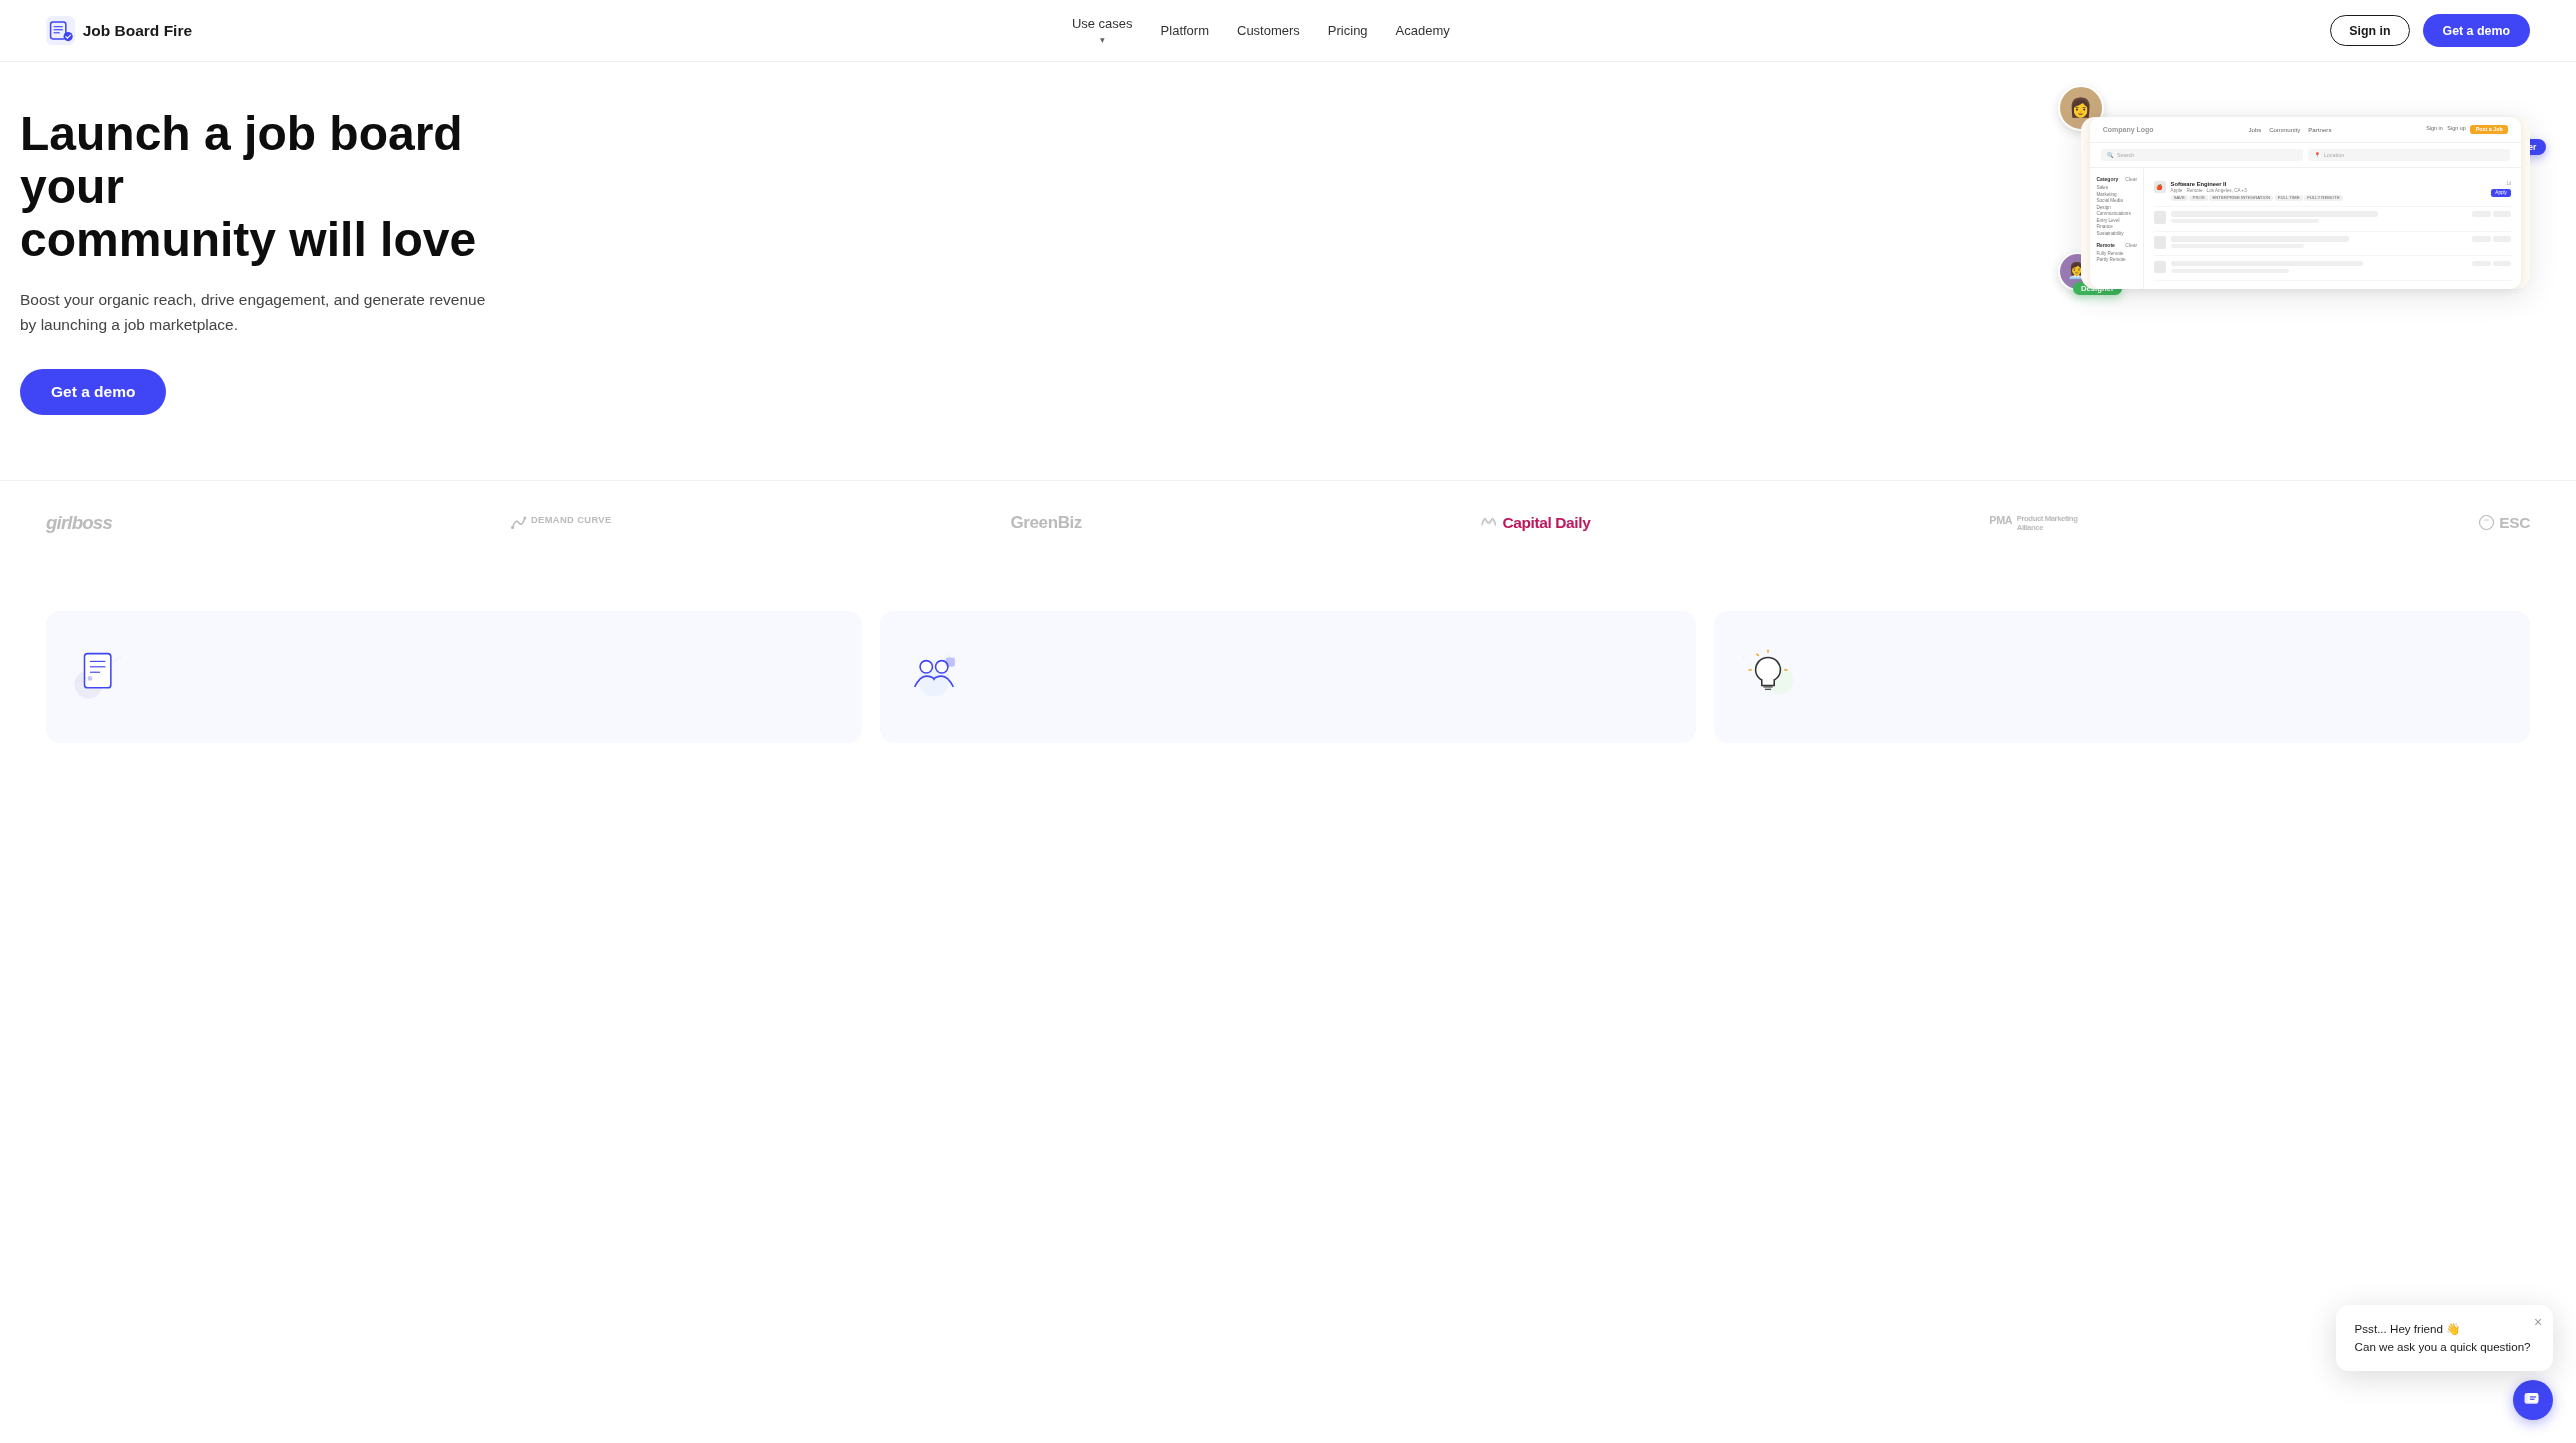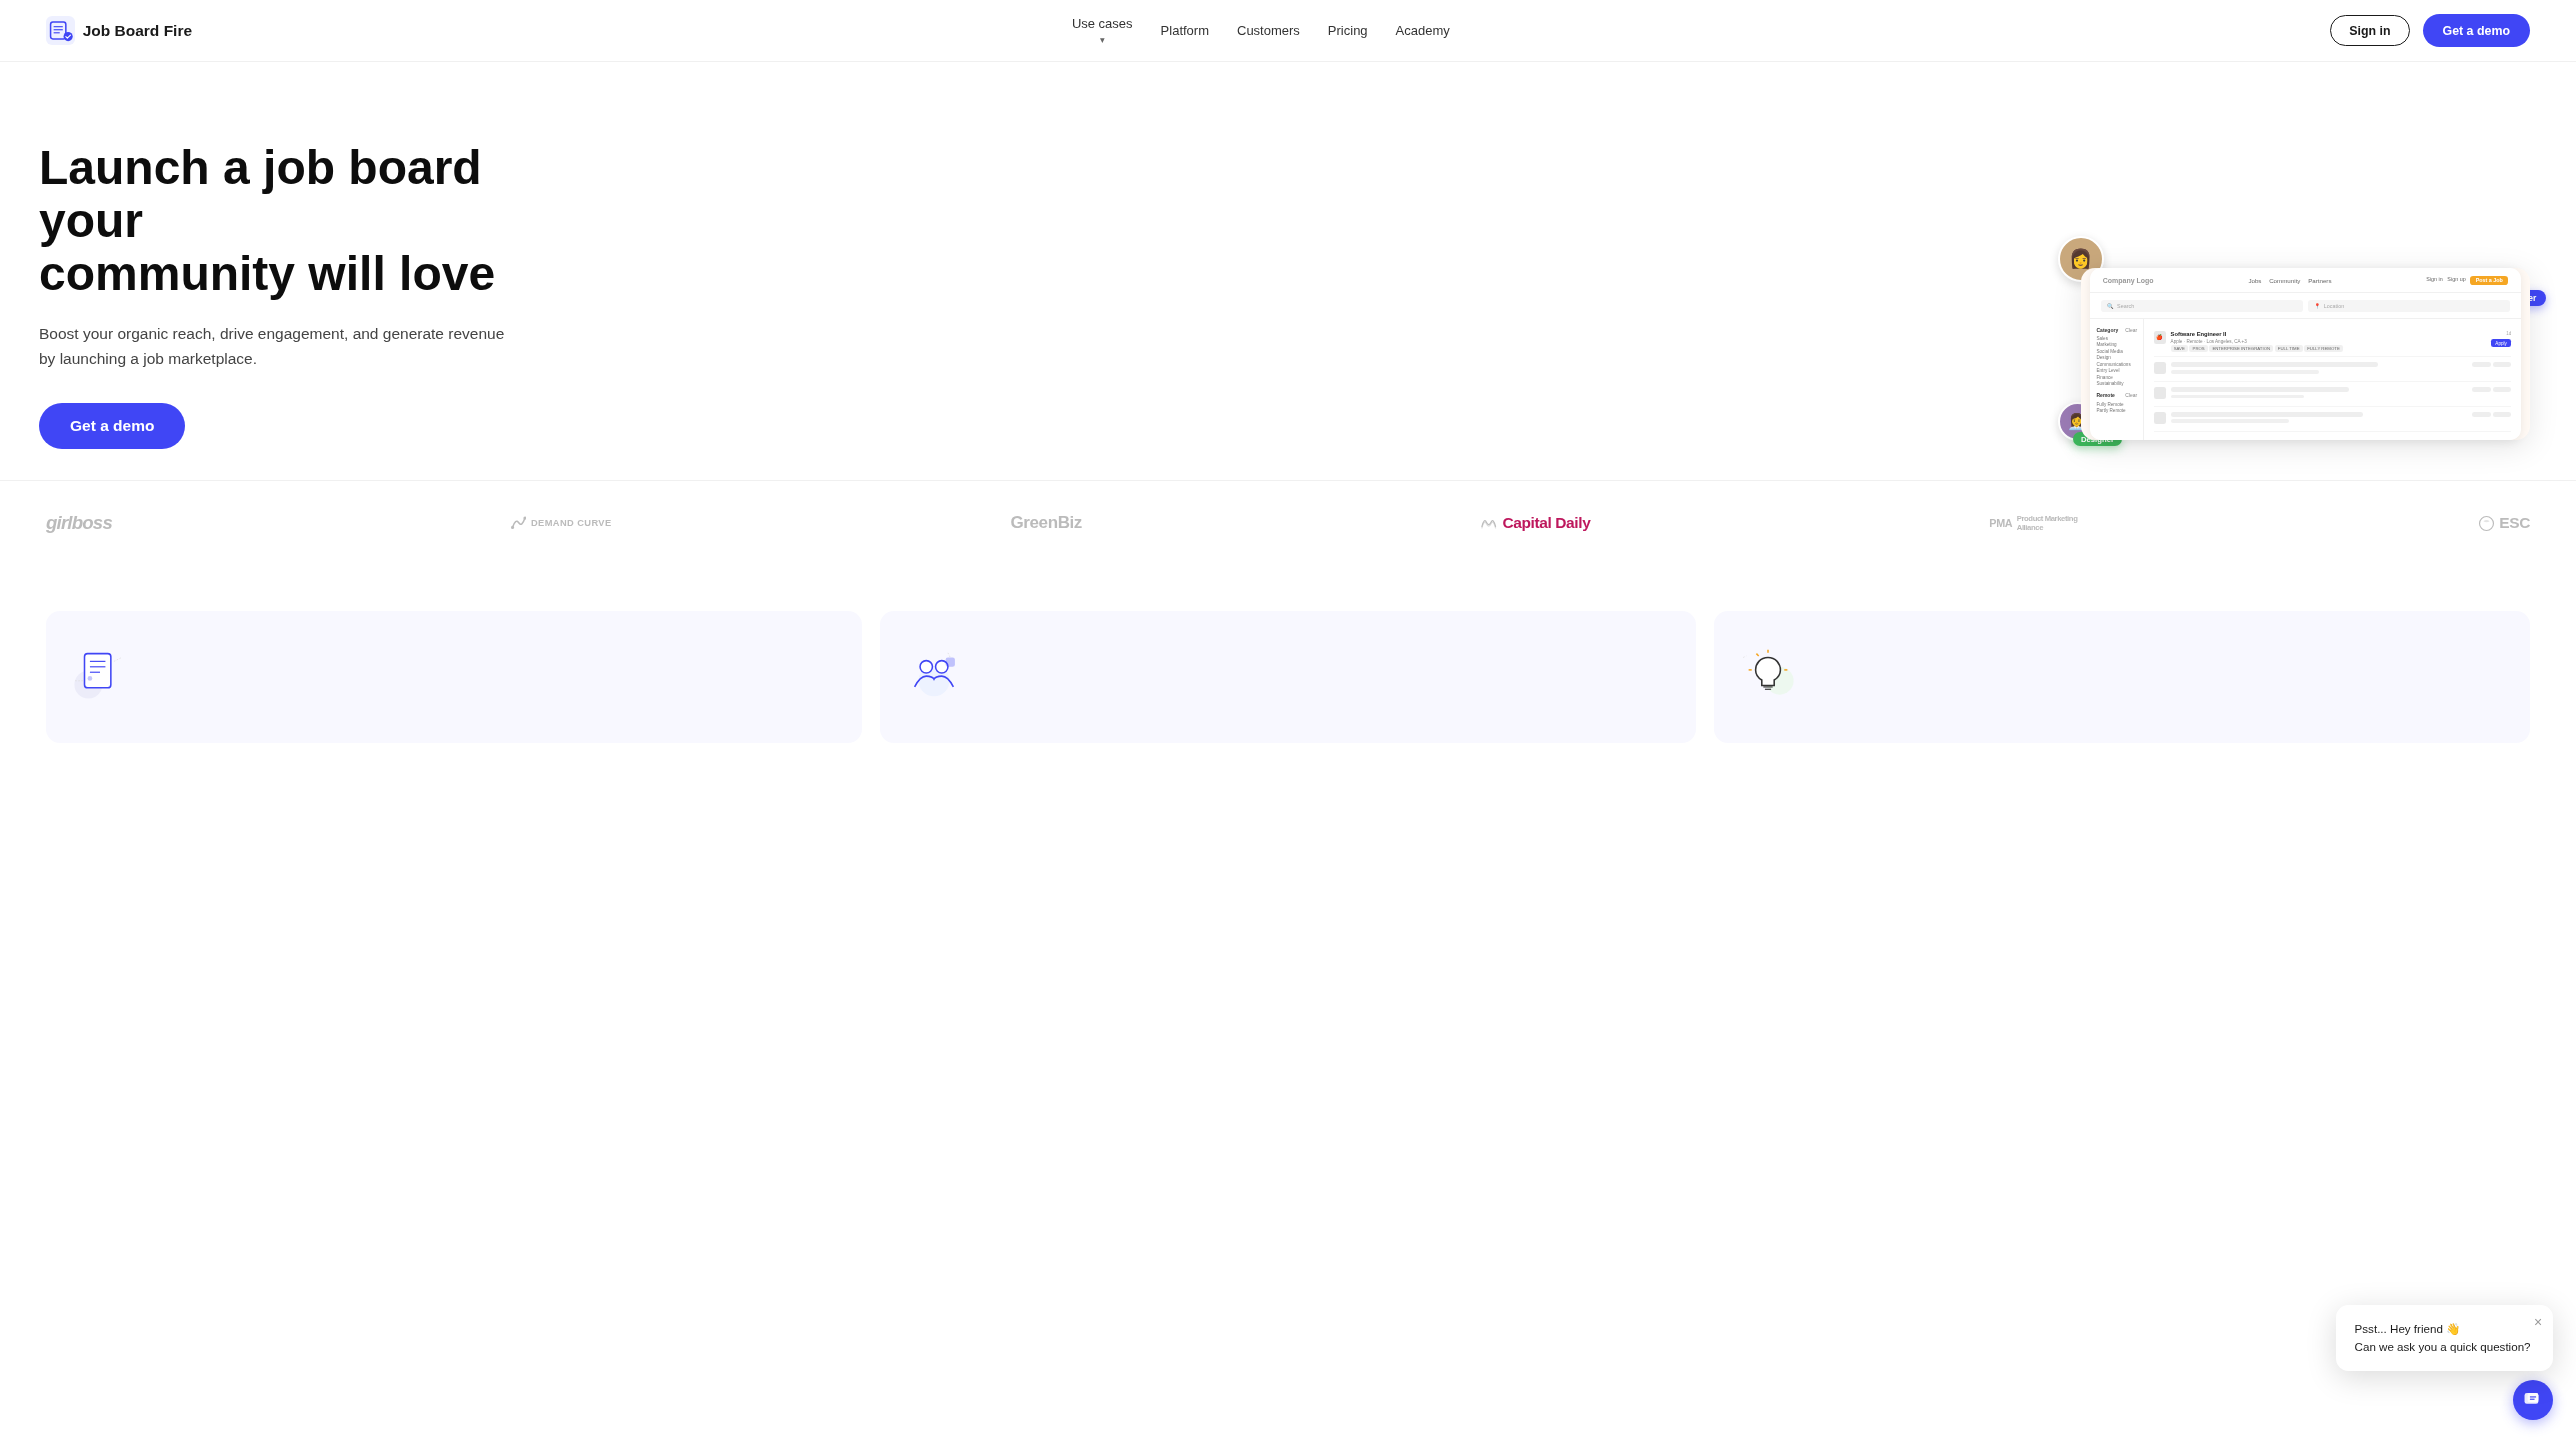--- a/index.html
+++ b/index.html
@@ -23,22 +23,22 @@
       padding: 7.7px 18.6px; border-radius: 39px; border: 1.5px solid #1a1a1a;
       background: #fff; font-size: 12.4px; font-weight: 600; cursor: pointer; color: #1a1a1a;
     }
     .btn-demo-nav {
       padding: 9.3px 20px; border-radius: 39px; border: none;
       background: #4046f5; color: #fff; font-size: 12.4px; font-weight: 600; cursor: pointer;
     }
 
     
     .hero {
-      display: flex; align-items: flex-end; justify-content: space-between;
-      padding: 46px 46px 31px 39px; min-height: 418px;
+      display: flex; align-items: flex-start; justify-content: space-between;
+      padding: 46px 46px 31px 20px; min-height: 418px;
     }
     .hero-text { max-width: 480px; }
     .hero-h1 { font-size: 48px; font-weight: 900; line-height: 1.1; color: #0d0d0d; margin-bottom: 21.7px; }
     .hero-sub { font-size: 15.5px; color: #444; line-height: 1.6; margin-bottom: 31px; }
     .btn-demo-hero {
       padding: 14px 31px; border-radius: 39px; border: none;
       background: #4046f5; color: #fff; font-size: 15.5px; font-weight: 700; cursor: pointer;
     }
 
     
@@ -87,21 +87,21 @@
     .mock-placeholder-row { height: 6.2px; background: #f0f0f0; border-radius: 2.3px; margin-bottom: 3.1px; }
 
     
     .float-avatar-top { position: absolute; top: -23px; left: -23px; width: 46px; height: 46px; border-radius: 50%; overflow: hidden; border: 2.3px solid #fff; box-shadow: 0 3.1px 9.3px rgba(0,0,0,0.15); background: #c9a87c; display: flex; align-items: center; justify-content: center; font-size: 18.6px; }
     .float-badge-recruiter { position: absolute; top: 31px; right: -15.5px; background: #4046f5; color: #fff; padding: 3.1px 9.3px; border-radius: 15.5px; font-size: 8.5px; font-weight: 700; box-shadow: 0 3.1px 9.3px rgba(64,70,245,0.4); }
     .float-avatar-bottom { position: absolute; bottom: 7.7px; left: -23px; width: 39px; height: 39px; border-radius: 50%; overflow: hidden; border: 2.3px solid #fff; box-shadow: 0 3.1px 9.3px rgba(0,0,0,0.15); background: #9b7bb5; display: flex; align-items: center; justify-content: center; font-size: 15.5px; }
     .float-badge-designer { position: absolute; bottom: 3.1px; left: -7.7px; background: #3db85c; color: #fff; padding: 2.3px 7.7px; border-radius: 15.5px; font-size: 7.7px; font-weight: 700; box-shadow: 0 3.1px 9.3px rgba(61,184,92,0.4); }
 
     
     .logos-section { padding: 31px 46px; display: flex; align-items: center; justify-content: space-between; border-top: 0.8px solid #f0f0f0; }
-    .logo-item { color: #bbb; font-size: 17px; font-weight: 700; letter-spacing: -0.4px; display: flex; align-items: center; gap: 4.6px; }
+    .logo-item { color: #bbb; font-size: 17px; font-weight: 700; letter-spacing: -0.4px; display: flex; align-items: flex-start; gap: 4.6px; }
     .logo-item svg { fill: #ccc; }
 
     
     .features-section { padding: 46px 46px 15.5px; display: flex; gap: 18.6px; }
     .feature-card { flex: 1; background: #f8f8ff; border-radius: 14px; padding: 31px 23px 23px; display: flex; flex-direction: column; align-items: flex-start; }
     .feature-icon { width: 62px; height: 62px; margin-bottom: 15.5px; }
 
     
     .chat-widget {
       position: fixed; bottom: 23px; right: 23px; z-index: 200;

